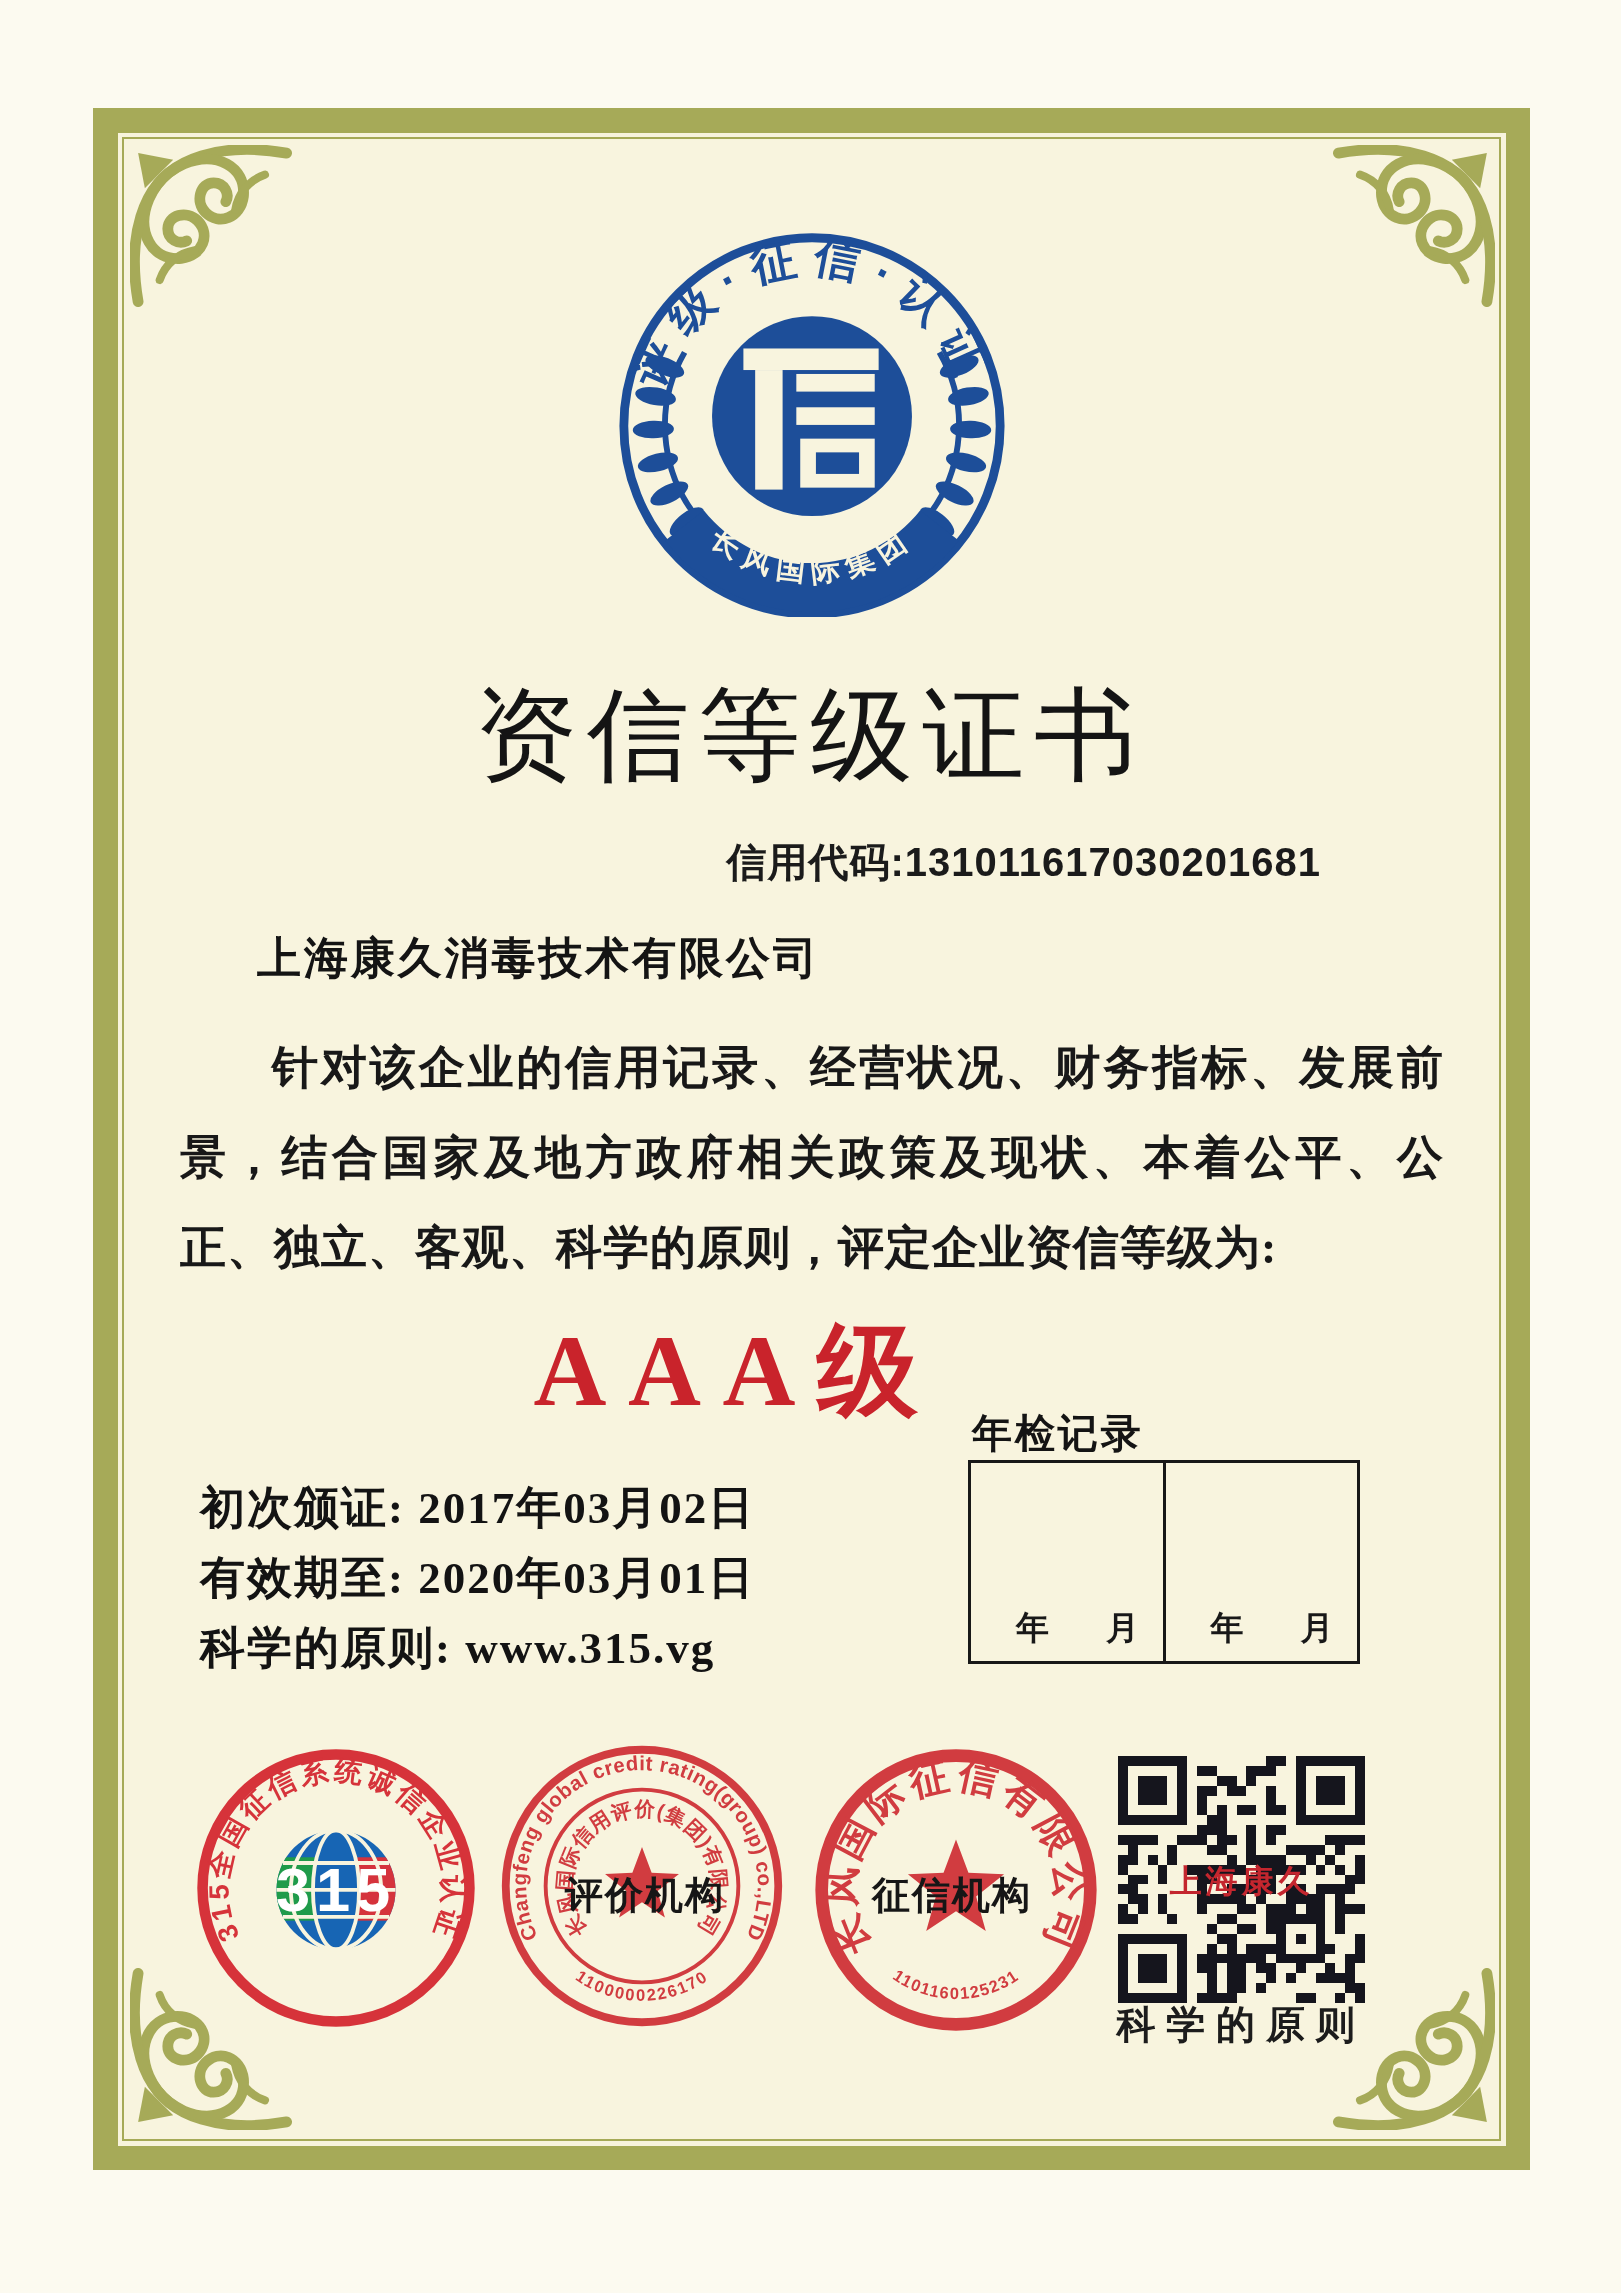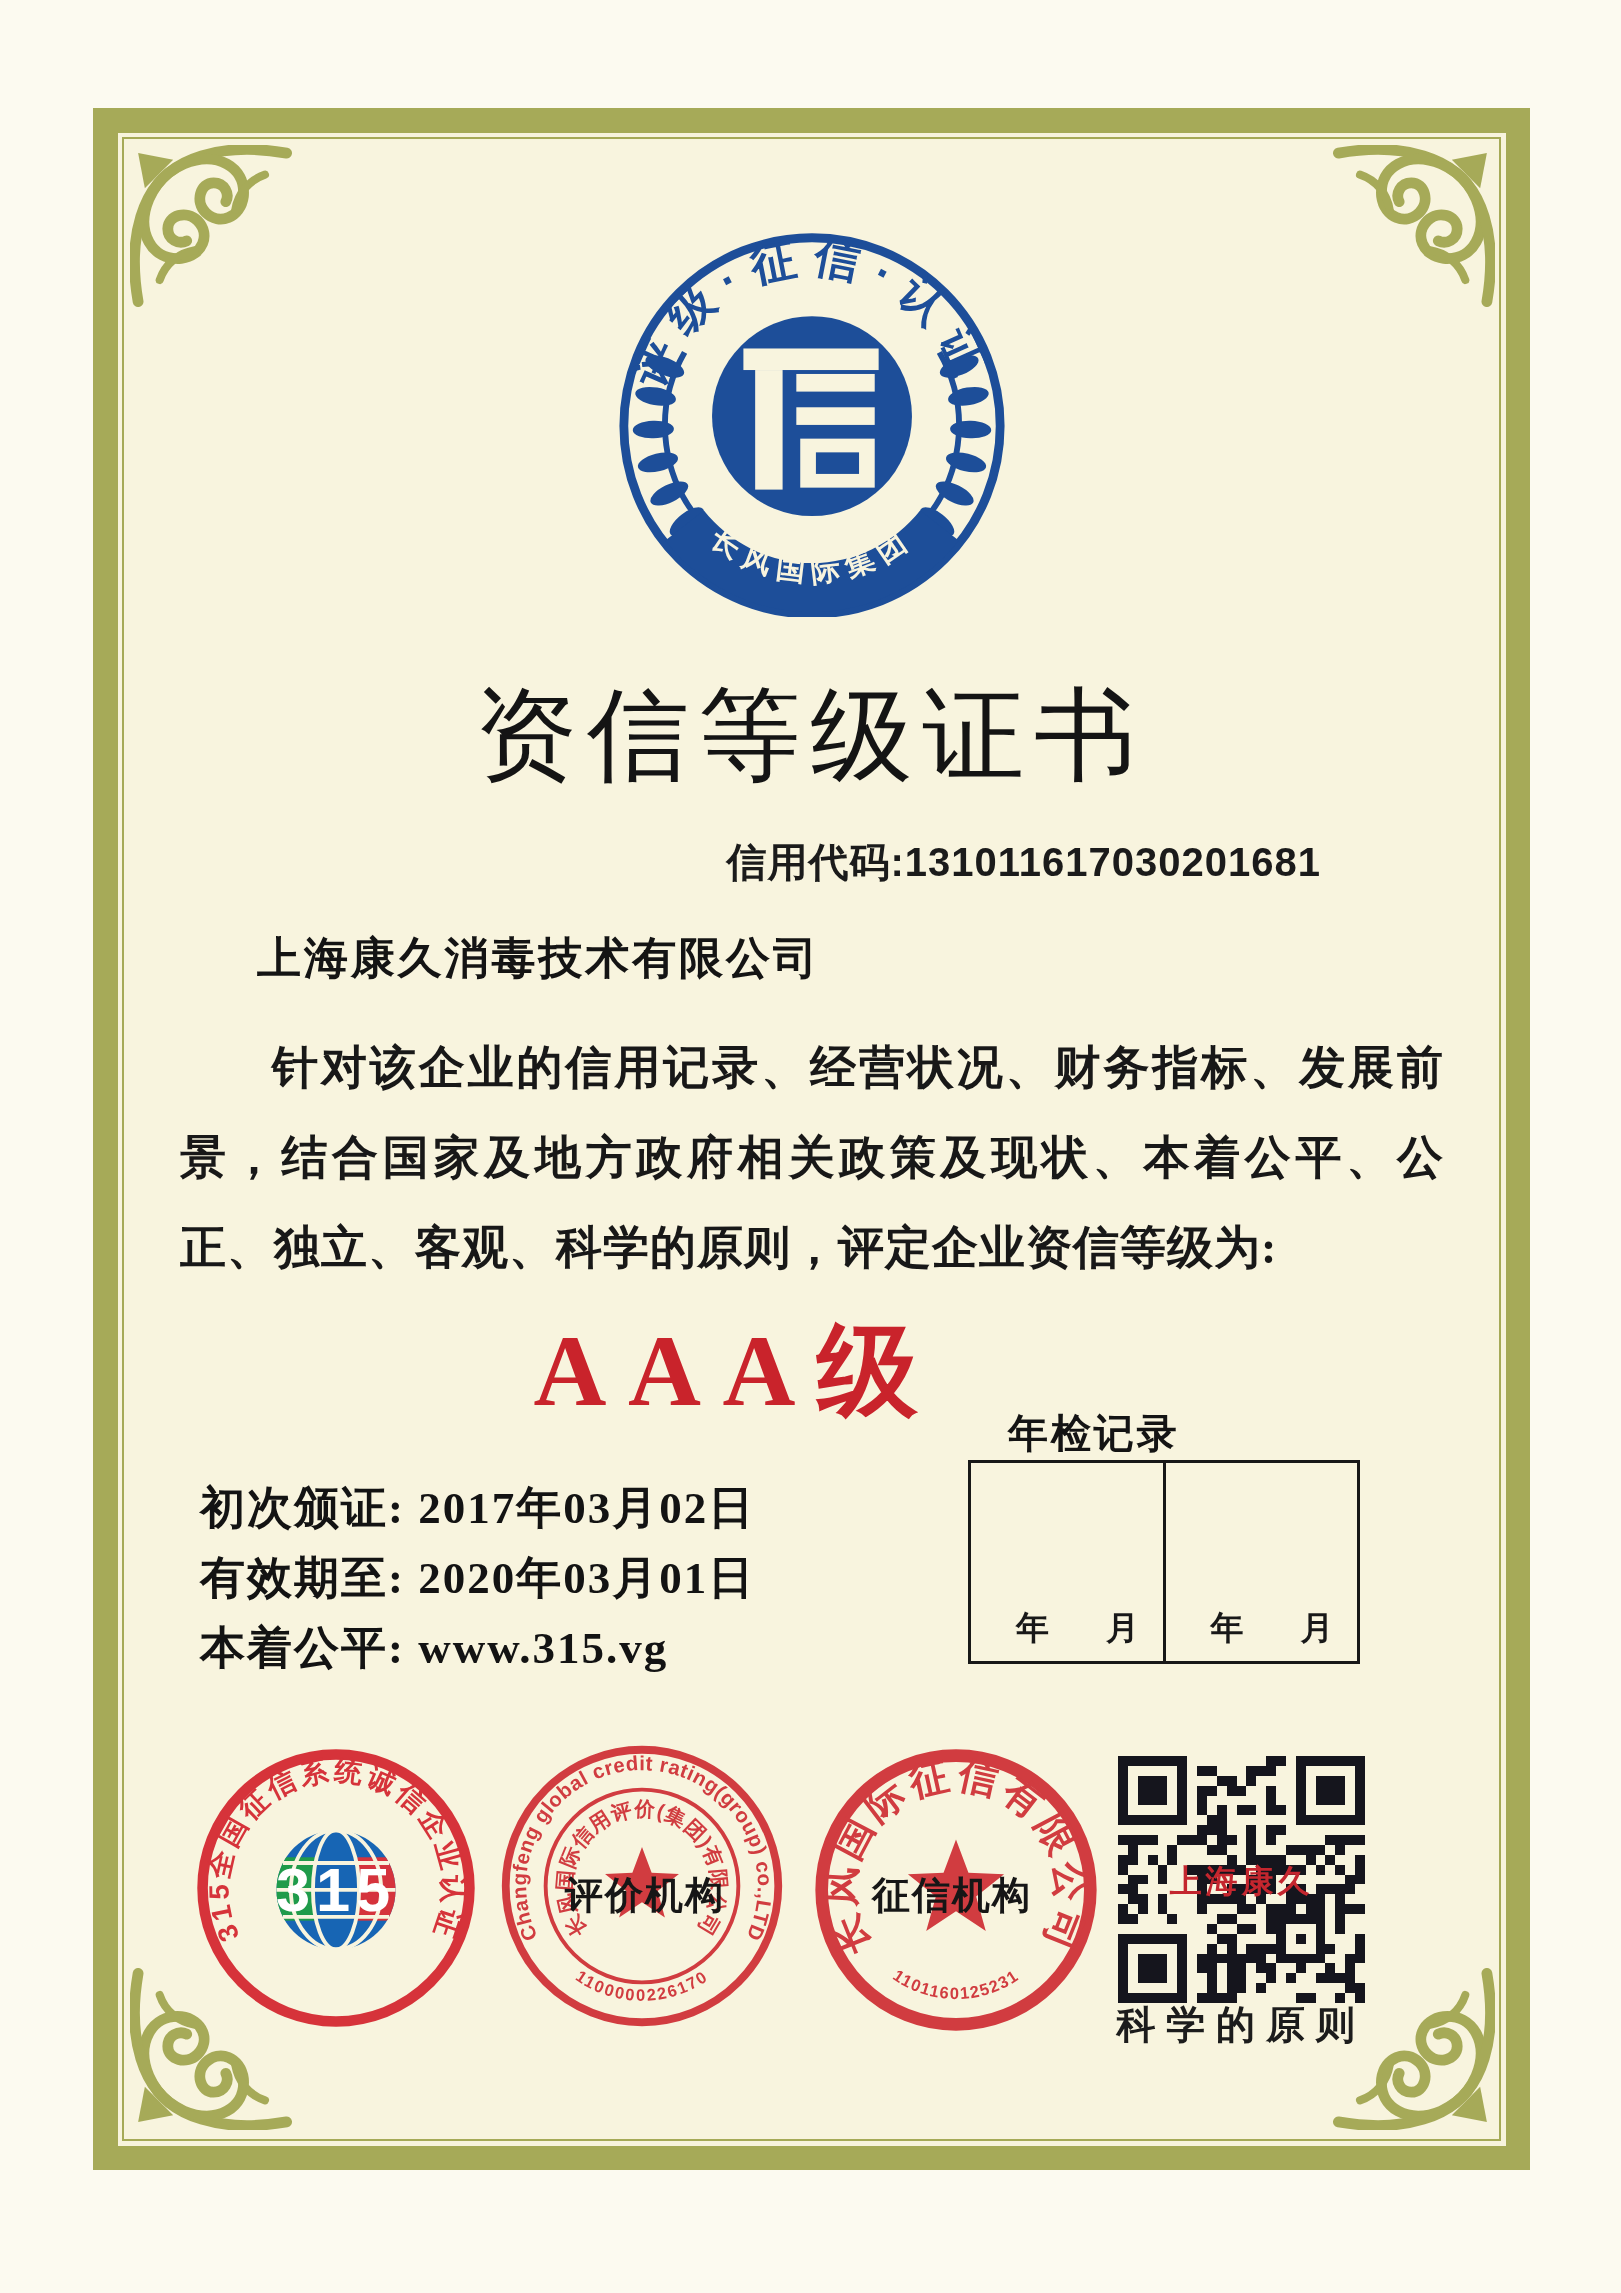--- a/index.html
+++ b/index.html
@@ -12,21 +12,21 @@
   .orn-tl{left:130px;top:145px;}
   .orn-tr{left:1333px;top:145px;transform:scaleX(-1);}
   .orn-bl{left:130px;top:1968px;transform:scaleY(-1);}
   .orn-br{left:1333px;top:1968px;transform:scale(-1,-1);}
   .logo{position:absolute;left:616px;top:225px;width:392px;height:392px;}
   .title{position:absolute;left:0;top:668px;width:1621px;text-align:center;font-size:102px;font-weight:normal;color:#141414;letter-spacing:9.8px;}
   .credit-code{position:absolute;right:300px;top:835px;font-size:40px;font-weight:bold;color:#1b1b1b;letter-spacing:1px;margin-left:23px;}
   .company{position:absolute;left:257px;top:929px;font-size:44px;font-weight:bold;color:#141414;letter-spacing:2.9px;}
   .body-par{position:absolute;left:180px;top:1023px;width:1264px;font-family:"Liberation Serif",serif;font-size:46px;font-weight:600;color:#181818;line-height:90px;text-indent:92px;text-align:justify;letter-spacing:1px;}
   .rating{position:absolute;left:0;top:1304px;width:1621px;text-align:center;font-family:"Liberation Serif",serif;font-size:101px;font-weight:bold;letter-spacing:21.6px;transform:translateX(-74px);}
-  .annual-label{position:absolute;left:972px;top:1406px;font-size:40px;font-weight:bold;color:#141414;letter-spacing:2.9px;margin-left:36px;}
+  .annual-label{position:absolute;left:972px;top:1406px;font-size:40px;font-weight:bold;color:#141414;letter-spacing:2.9px;}
   .annual-table{position:absolute;left:968px;top:1460px;width:392px;height:204px;border:3.9px solid #181818;box-sizing:border-box;display:flex;}
   .annual-cell{flex:1;display:flex;align-items:flex-end;justify-content:flex-end;gap:57px;padding:0 23.5px 9.8px 0;font-family:"Liberation Serif",serif;font-size:33px;font-weight:bold;color:#181818;}
   .annual-cell:first-child{border-right:3.9px solid #181818;}
   .details{position:absolute;left:200px;top:1478px;}
   .detail-row{height:70px;font-family:"Liberation Serif",serif;font-size:45px;font-weight:bold;color:#131313;letter-spacing:2px;white-space:nowrap;}
   .seal{position:absolute;}
   .seal-315{left:192px;top:1744px;width:288px;height:288px;}
   .seal-eval{left:496px;top:1740px;width:292px;height:292px;}
   .seal-credit{left:810px;top:1744px;width:292px;height:292px;}
   .seal-label{position:absolute;width:216px;text-align:center;font-size:38px;font-weight:bold;color:#161616;letter-spacing:2px;z-index:5;}
@@ -160,21 +160,21 @@
   <div class="details">
     <div class="detail-row">
       <span>初次颁证:</span>
       <span>2017年03月02日</span>
     </div>
     <div class="detail-row">
       <span>有效期至:</span>
       <span>2020年03月01日</span>
     </div>
     <div class="detail-row">
-      <span>本着公平:</span>
+      <span>科学的原则:</span>
       <span>www.315.vg</span>
     </div>
   </div>
 
   <svg class="seal seal-315" viewBox="0 0 300 300">
     <defs>
       <path id="ring315" d="M58.3,214.2 A112,112 0 1 1 241.7,214.2"></path>
       <clipPath id="globeClip">
           <circle cx="150" cy="152" r="62"></circle>
         </clipPath>

